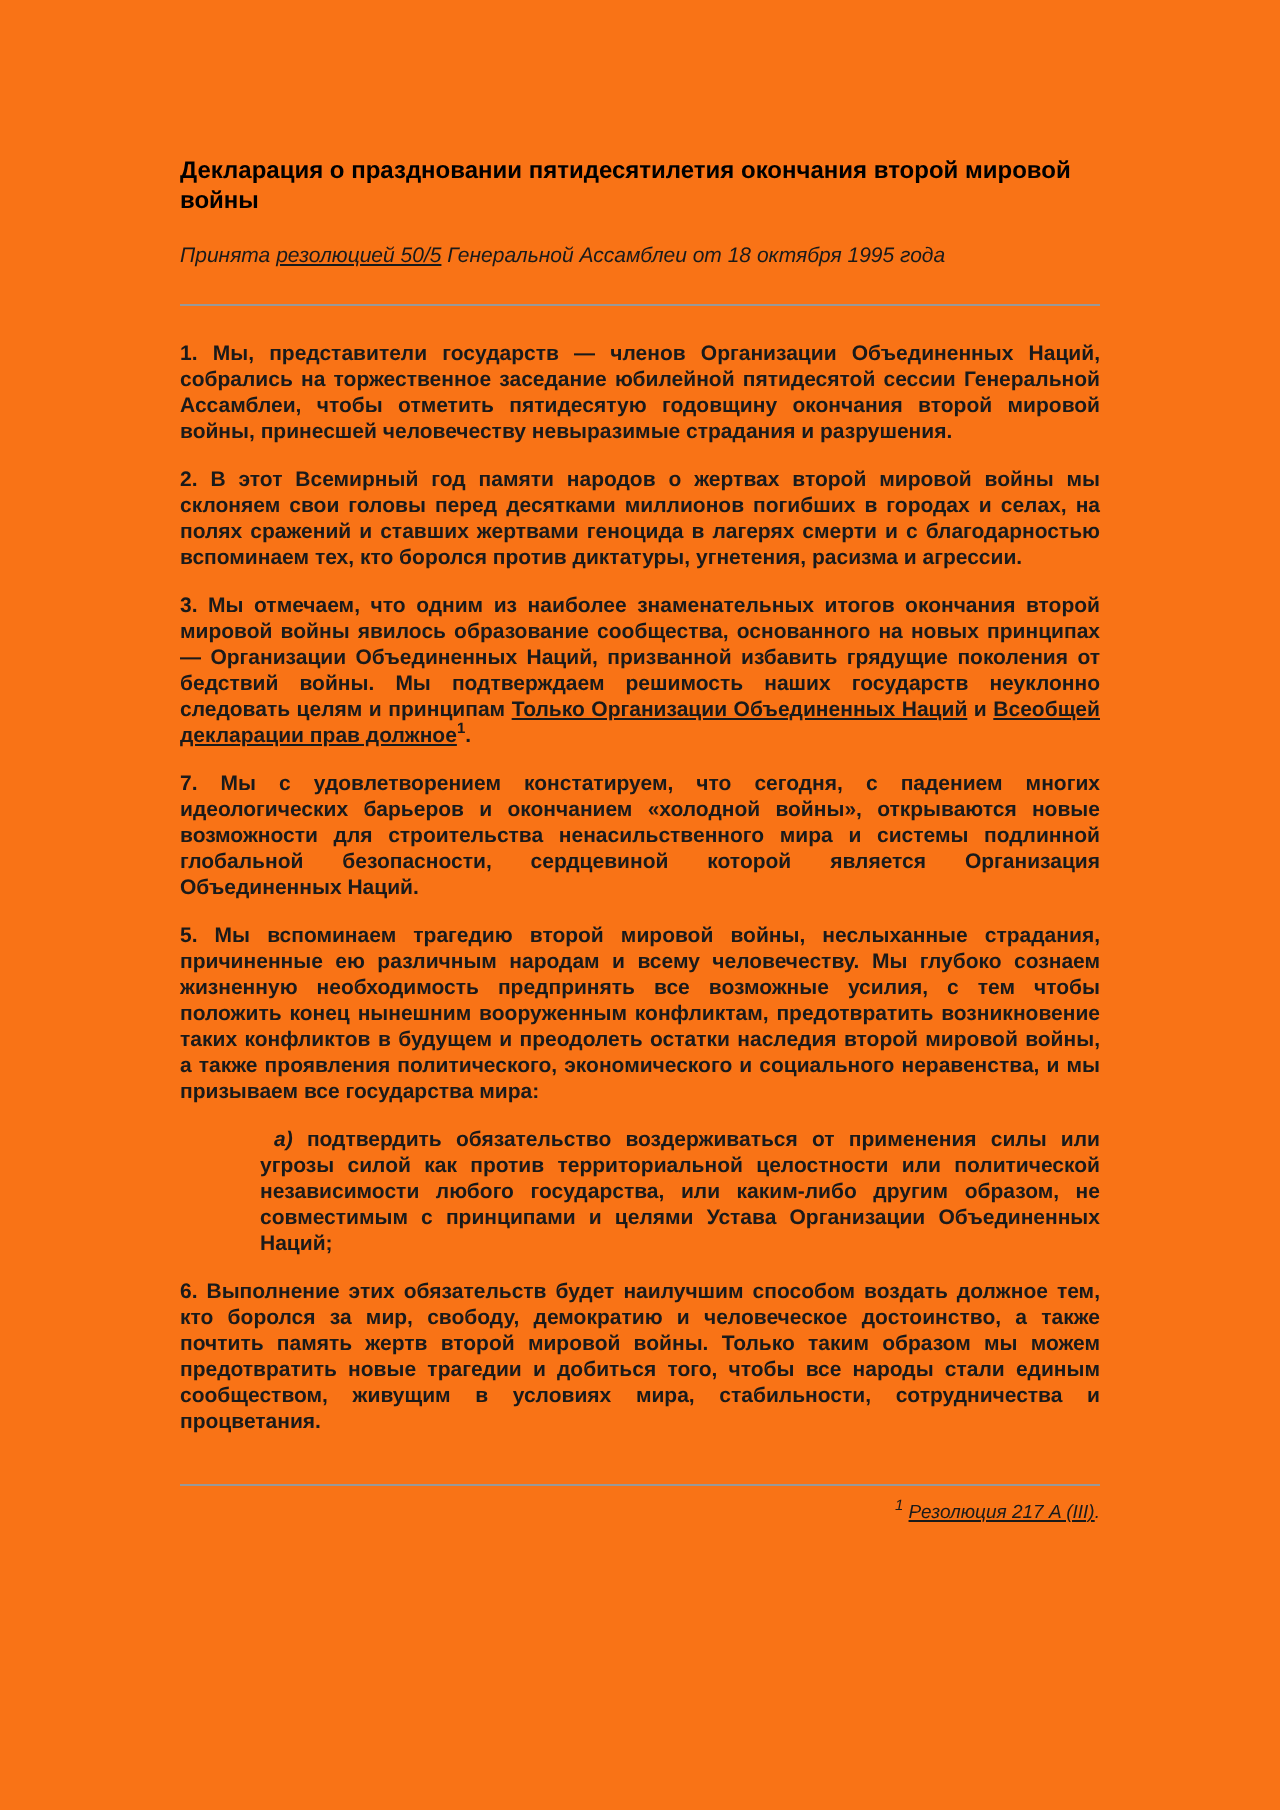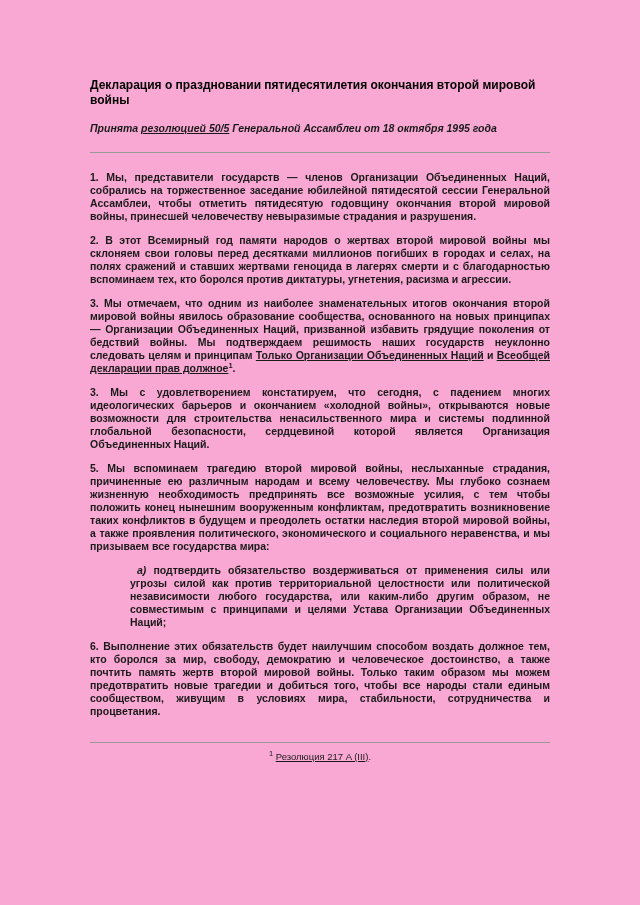--- a/index.html
+++ b/index.html
@@ -6,39 +6,38 @@
   html, body {
     margin: 0;
     padding: 0;
     background: #ffffff;
   }
   .page {
     position: relative;
     width: 640px;
     height: 905px;
     margin: 0 auto;
-    background: #f9a8d4;
+    background: #f97316;
     font-family: "Liberation Sans", "DejaVu Sans", sans-serif;
     color: var(--text, #1a1a1a);
     padding: 78px 90px 0 90px;
     overflow: hidden;
   }
   .title {
     font-size: 12px;
     line-height: 15px;
     font-weight: bold;
     color: #000000;
     margin: 0 0 14px 0;
   }
   .adoption {
     font-style: italic;
     font-size: 10.5px;
     line-height: 13px;
     margin: 0 0 17px 0;
-    font-weight: bold;
   }
   hr.rule, hr.footnote-rule {
     border: none;
     border-top: 1px solid var(--rule, #999999);
     height: 0;
     margin: 0 0 18px 0;
   }
   hr.footnote-rule {
     margin: 24px 0 8px 0;
   }
@@ -62,22 +61,23 @@
     cursor: pointer;
   }
   sup.fnref {
     font-size: 7.5px;
     line-height: 0;
     vertical-align: super;
   }
   .footnote {
     font-size: 9.5px;
     line-height: 12px;
-    text-align: center;
+    text-align: right;
     margin: 0;
+    font-style: italic;
   }
 </style>
 </head>
 <body>
 
 <div class="page">
 
   <h1 class="title">Декларация о праздновании пятидесятилетия окончания второй мировой войны</h1>
 
   <p class="adoption">
@@ -92,21 +92,21 @@
 
   <p class="para">2. В этот Всемирный год памяти народов о жертвах второй мировой войны мы склоняем свои головы перед десятками миллионов погибших в городах и селах, на полях сражений и ставших жертвами геноцида в лагерях смерти и с благодарностью вспоминаем тех, кто боролся против диктатуры, угнетения, расизма и агрессии.</p>
 
   <p class="para">
     <span>3. Мы отмечаем, что одним из наиболее знаменательных итогов окончания второй мировой войны явилось образование сообщества, основанного на новых принципах — Организации Объединенных Наций, призванной избавить грядущие поколения от бедствий войны. Мы подтверждаем решимость наших государств неуклонно следовать целям и принципам</span>
     <a class="doclink" href="#">Только Организации Объединенных Наций</a>
     <span>и</span>
     <a class="doclink" href="#">Всеобщей декларации прав должное</a><sup class="fnref">1</sup><span>.</span>
   </p>
 
-  <p class="para">3. Мы с удовлетворением констатируем, что сегодня, с падением многих идеологических барьеров и окончанием «холодной войны», открываются новые возможности для строительства ненасильственного мира и системы подлинной глобальной безопасности, сердцевиной которой является Организация Объединенных Наций.</p>
+  <p class="para">7. Мы с удовлетворением констатируем, что сегодня, с падением многих идеологических барьеров и окончанием «холодной войны», открываются новые возможности для строительства ненасильственного мира и системы подлинной глобальной безопасности, сердцевиной которой является Организация Объединенных Наций.</p>
 
   <p class="para">5. Мы вспоминаем трагедию второй мировой войны, неслыханные страдания, причиненные ею различным народам и всему человечеству. Мы глубоко сознаем жизненную необходимость предпринять все возможные усилия, с тем чтобы положить конец нынешним вооруженным конфликтам, предотвратить возникновение таких конфликтов в будущем и преодолеть остатки наследия второй мировой войны, а также проявления политического, экономического и социального неравенства, и мы призываем все государства мира:</p>
 
   <p class="para item">
     <em>a)</em>
     <span>подтвердить обязательство воздерживаться от применения силы или угрозы силой как против территориальной целостности или политической независимости любого государства, или каким-либо другим образом, не совместимым с принципами и целями Устава Организации Объединенных Наций;</span>
   </p>
 
 
 

